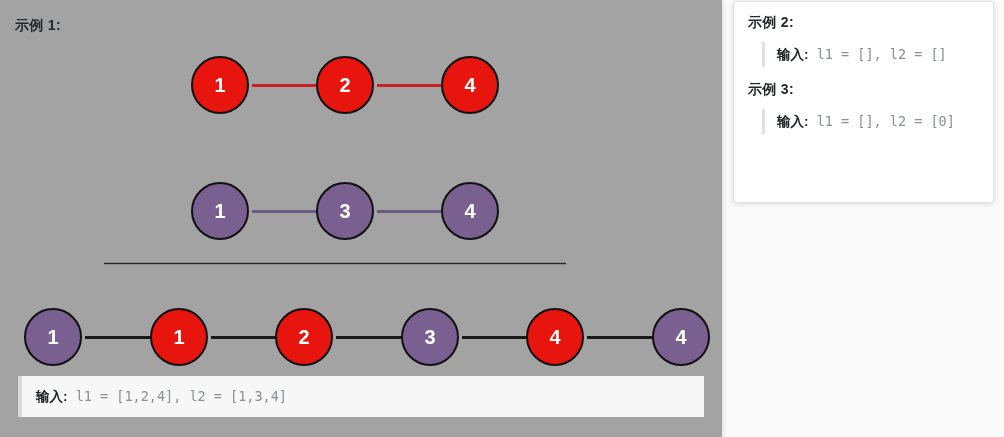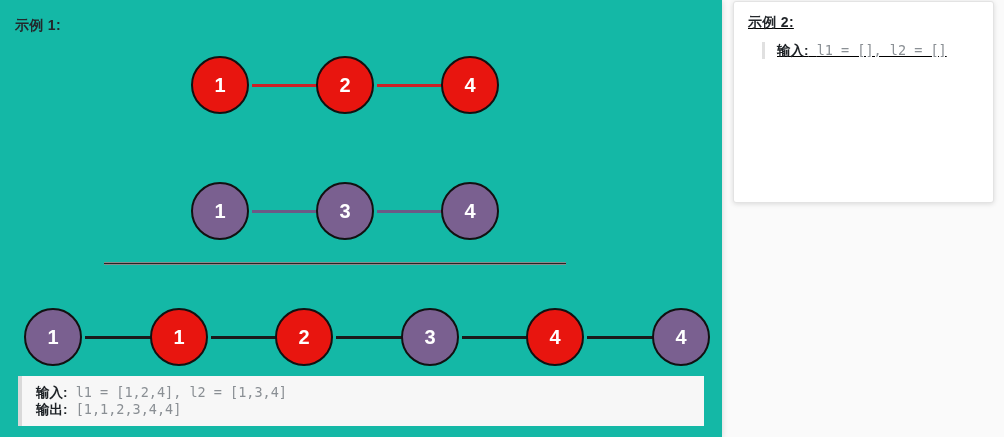--- a/index.html
+++ b/index.html
@@ -16,21 +16,21 @@
     -webkit-font-smoothing: antialiased;
   }
 
   
   #left-panel {
     position: absolute;
     left: 0;
     top: 0;
     width: 722px;
     height: 437px;
-    background: #14b8a6;
+    background: #a3a3a3;
     box-shadow: 0 1px 6px rgba(0,0,0,0.16);
     overflow: hidden;
   }
 
   .example-heading {
     position: absolute;
     font-size: 14px;
     font-weight: bold;
     color: #23272b;
     letter-spacing: 0.3px;
@@ -111,21 +111,21 @@
   
   .code-block {
     background: #f7f7f7;
     border-left: 4px solid #d9d9d9;
     padding: 8px 10px 8px 14px;
     box-sizing: border-box;
   }
   .code-line {
     font-family: "DejaVu Sans Mono", monospace;
     font-size: 13.5px;
-    line-height: 16px;
+    line-height: 24px;
     color: #8a8f94;
     white-space: pre;
   }
   .code-line .lbl {
     color: #1d2125;
     font-weight: bold;
     font-family: "Liberation Sans", sans-serif;
     font-size: 13.5px;
   }
 
@@ -142,21 +142,20 @@
     left: 733px;
     top: 1px;
     width: 261px;
     height: 202px;
     background: #ffffff;
     border: 1px solid #e3e3e3;
     border-radius: 3px;
     box-sizing: border-box;
     box-shadow: 0 1px 5px rgba(0,0,0,0.13);
     padding: 12px 14px 0 14px;
-    text-decoration: underline;
   }
   #right-card .example-heading {
     position: static;
     display: block;
   }
   #right-card .code-block {
     margin: 10px 0 14px 14px;
     background: transparent;
     border-left: 3px solid #e0e0e0;
     padding: 0 0 0 12px;
@@ -246,28 +245,29 @@
     <div class="node red" style="left:526px; top:308px;">
       <span>4</span>
     </div>
     <div class="node purple" style="left:652px; top:308px;">
       <span>4</span>
     </div>
   </div>
 
   <div class="code-block" id="left-code">
     <div class="code-line"><span class="lbl">输入:</span> <span>l1 = [1,2,4], l2 = [1,3,4]</span></div>
-    <div class="code-line"><span class="lbl">输出:</span> <span>[1,1,2,3,4,4]</span></div>
   </div>
 </div>
 
 <div id="right-card">
 
   <div class="example-heading">示例 2:</div>
 
   <div class="code-block">
     <div class="code-line"><span class="lbl">输入:</span> <span>l1 = [], l2 = []</span></div>
   </div>
 
+  <div class="example-heading">示例 3:</div>
 
   <div class="code-block">
+    <div class="code-line"><span class="lbl">输入:</span> <span>l1 = [], l2 = [0]</span></div>
   </div>
 </div>
 
 </body></html>

